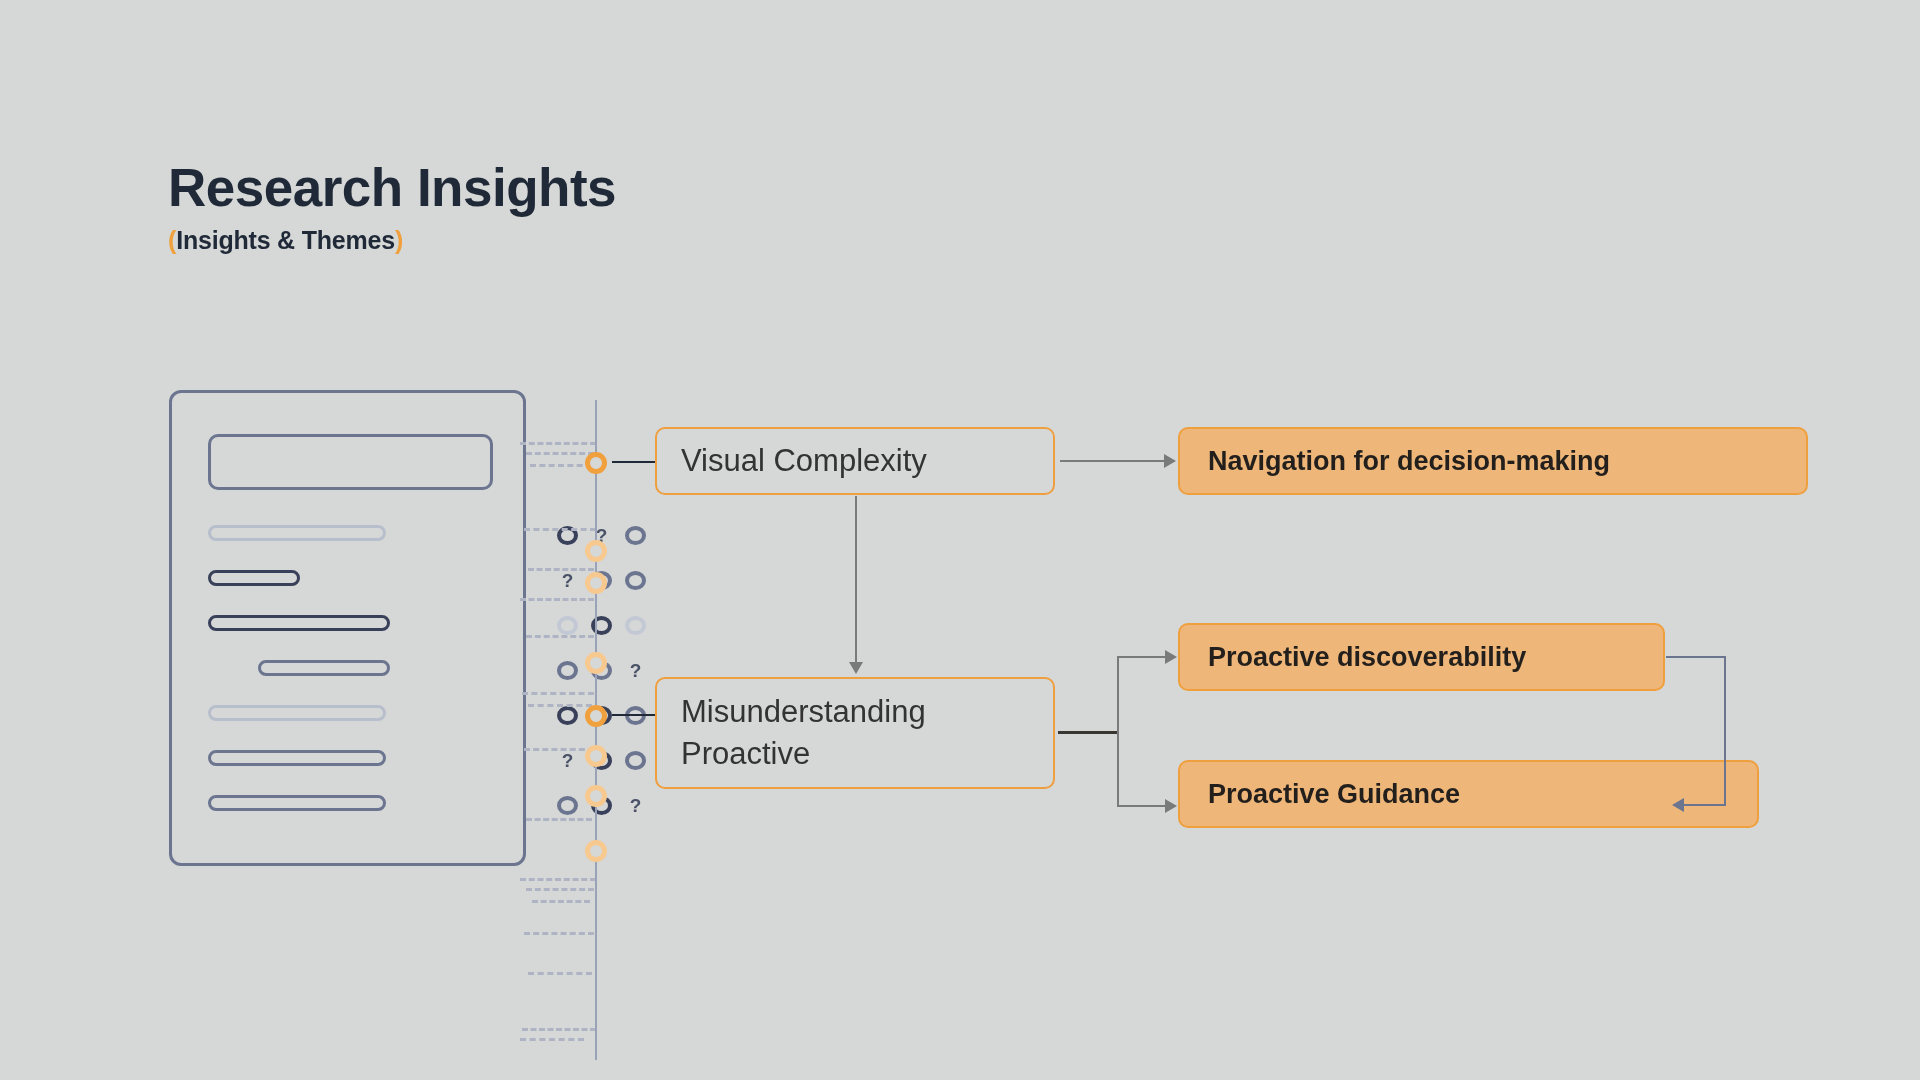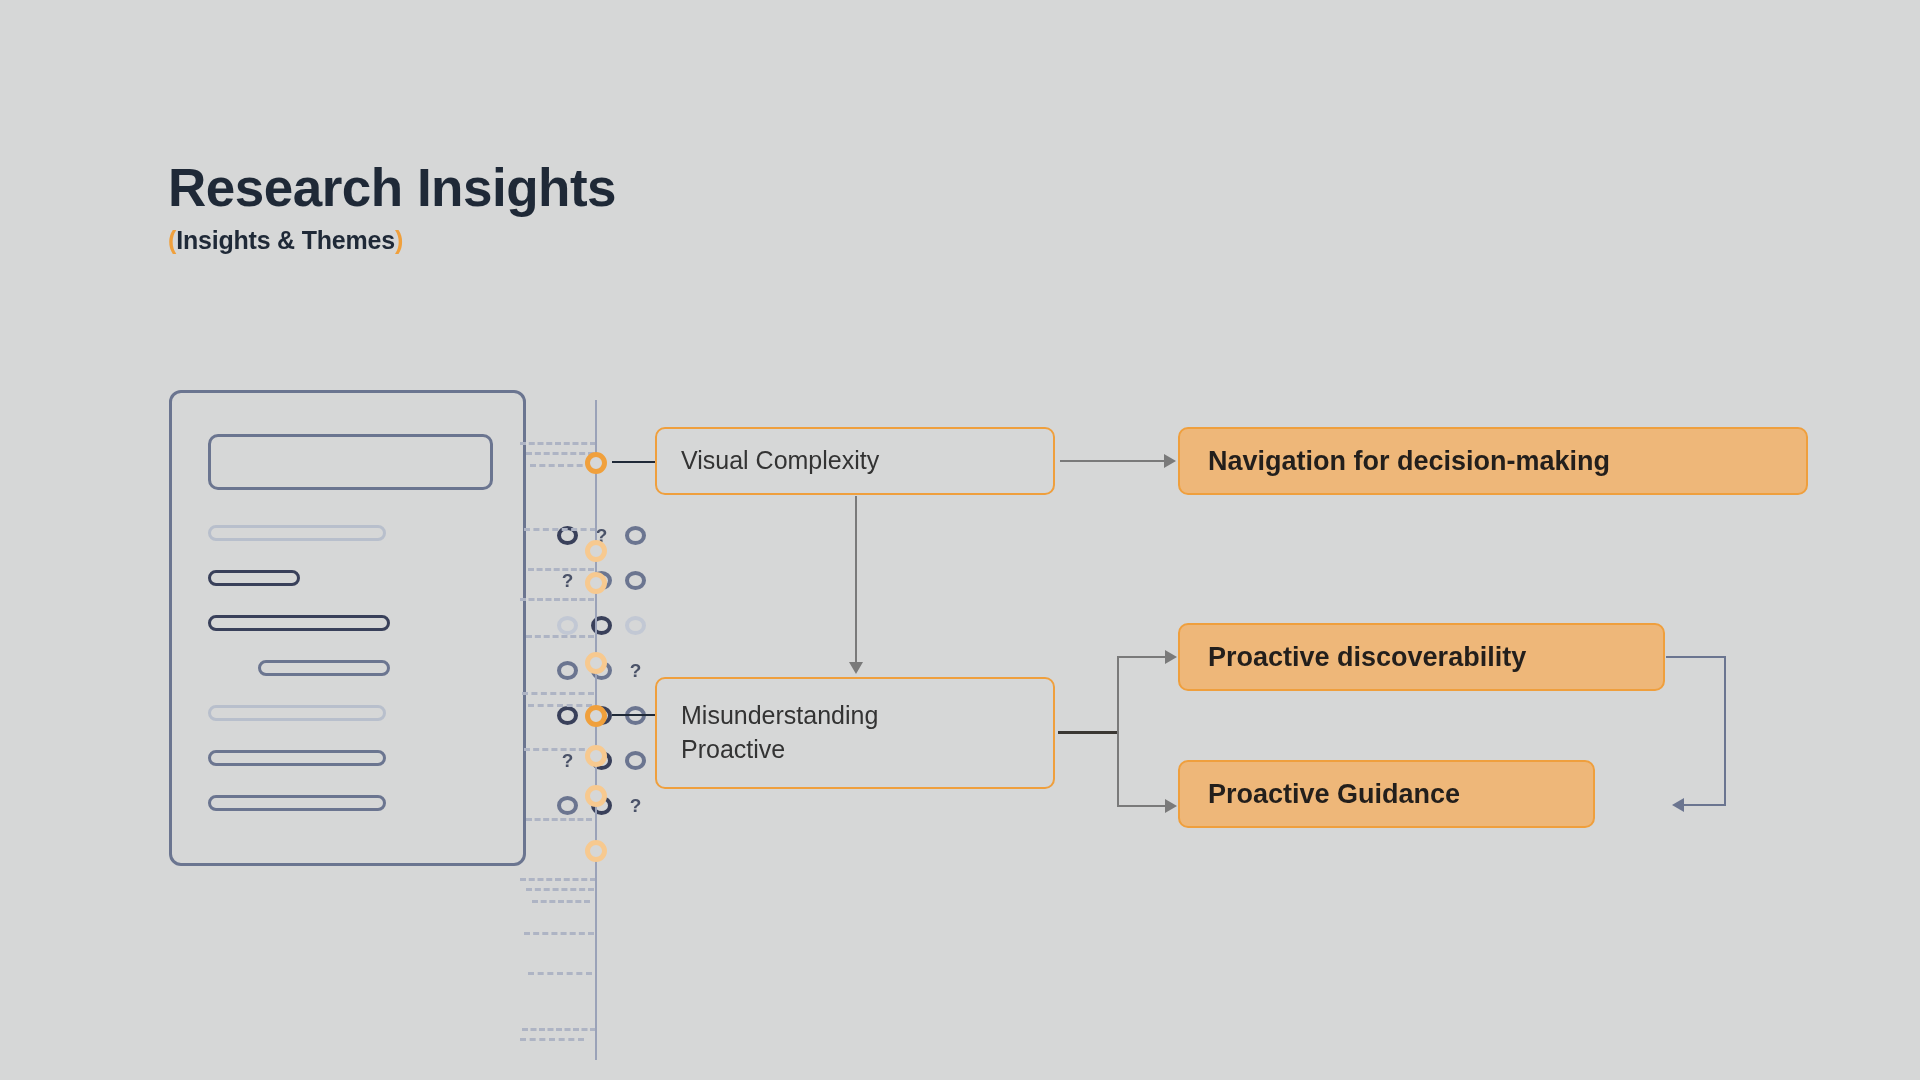--- a/index.html
+++ b/index.html
@@ -80,37 +80,37 @@
   }
   .timeline-node.faded { border-color: #f7c98f; }
 
   
   .theme-box {
     position: absolute;
     border: 2px solid #ef9f3d; border-radius: 10px;
     background: transparent;
     display: flex; align-items: center;
     padding-left: 24px;
-    font-size: 25px; color: #333333;
+    font-size: 31px; color: #333333;
     line-height: 1.35;
   }
   #theme-visual-complexity { left: 655px; top: 427px; width: 400px; height: 68px; }
   #theme-misunderstanding  { left: 655px; top: 677px; width: 400px; height: 112px; }
 
   
   .insight-card {
     position: absolute;
     background: #eeb779; border: 2px solid #ef9f3d;
     border-radius: 10px;
     display: flex; align-items: center; padding-left: 28px;
     font-size: 27px; font-weight: bold; color: #231f1c;
   }
   #insight-information { left: 1178px; top: 427px; width: 630px; height: 68px; }
   #insight-resource    { left: 1178px; top: 623px; width: 487px; height: 68px; }
-  #insight-proactive   { left: 1178px; top: 760px; width: 417px; height: 68px; }
+  #insight-proactive   { left: 1178px; top: 760px; width: 581px; height: 68px; }
   .flow-line-h { position: absolute; height: 2px; background: #7a7a7a; }
   .flow-line-v { position: absolute; width: 2px; background: #7a7a7a; }
   .arrowhead-right {
     position: absolute; width: 0; height: 0;
     border-top: 7px solid transparent;
     border-bottom: 7px solid transparent;
     border-left: 12px solid #7a7a7a;
   }
   .arrowhead-down {
     position: absolute; width: 0; height: 0;

